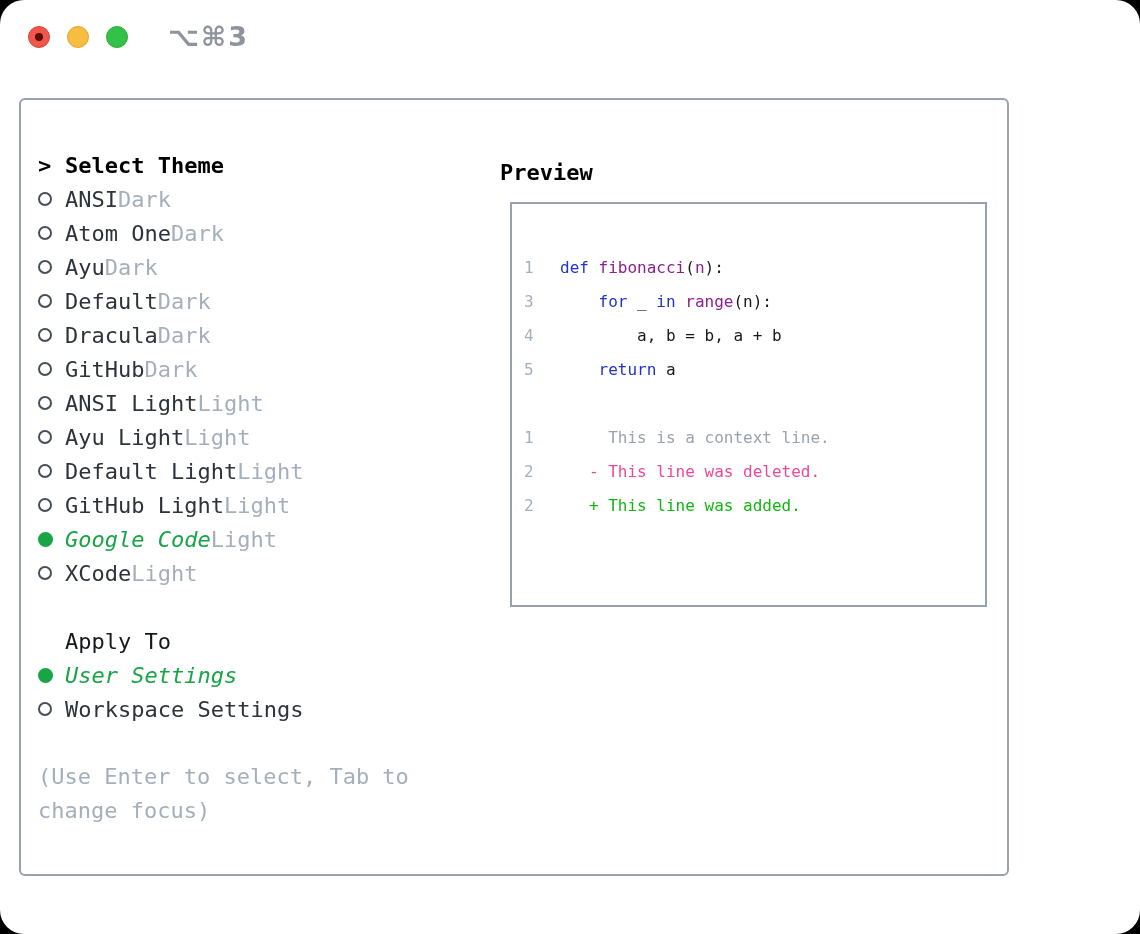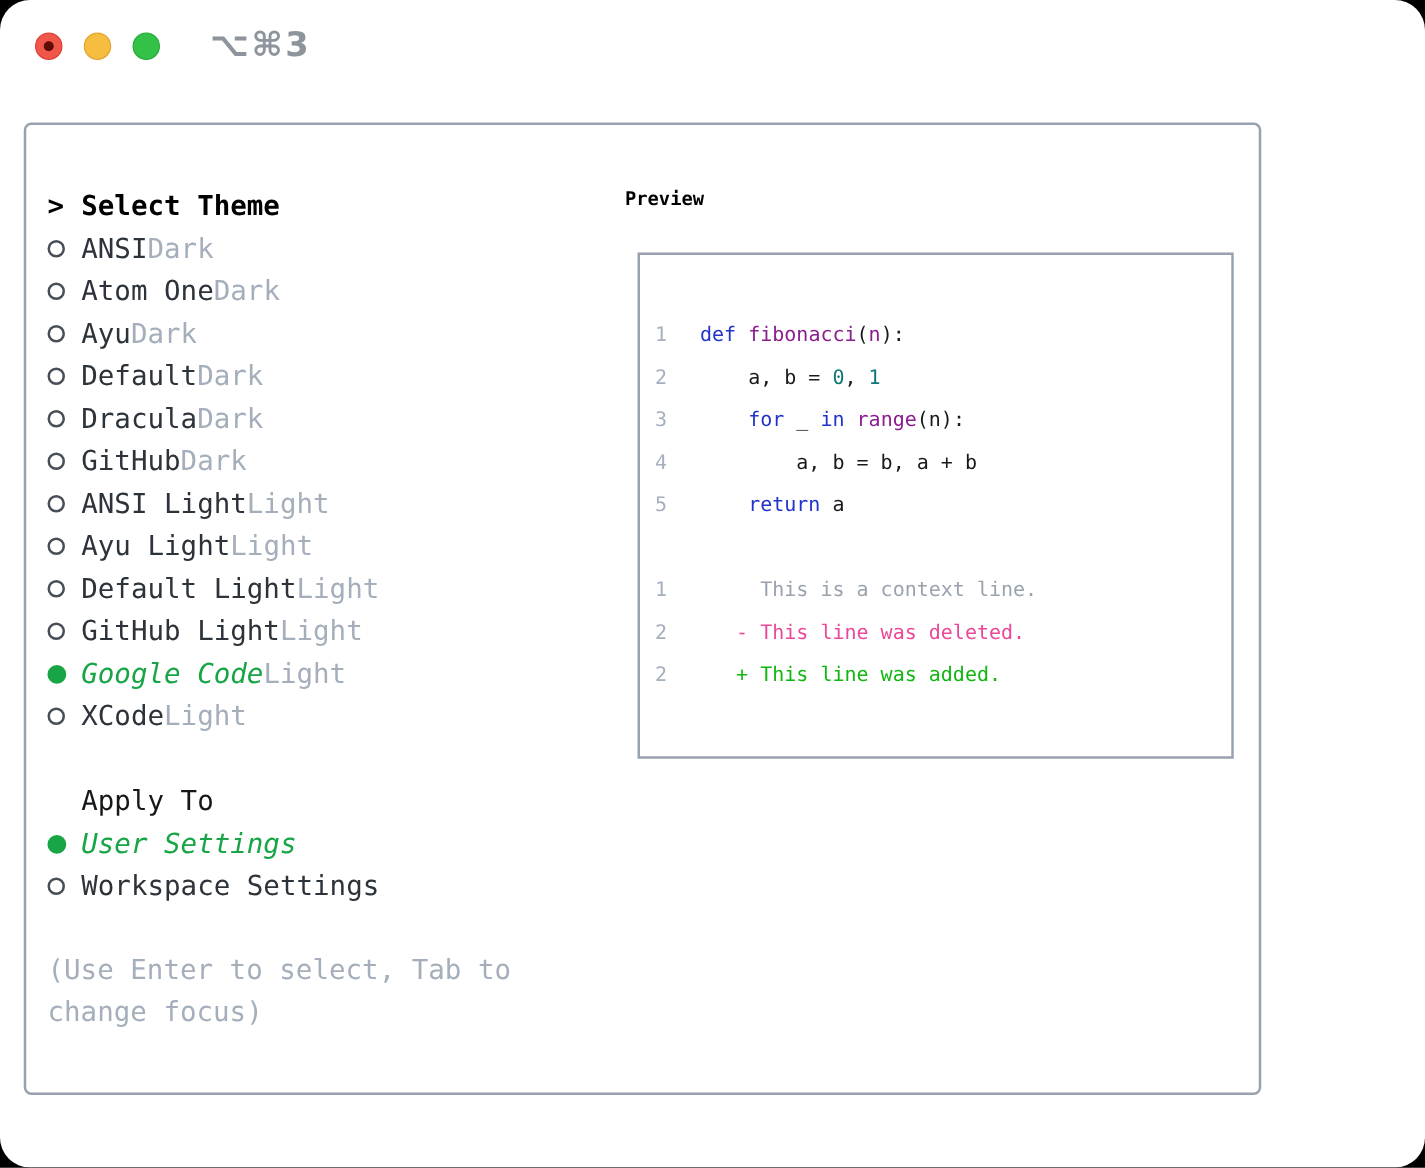--- a/index.html
+++ b/index.html
@@ -33,22 +33,22 @@
   .hdr2{color:#15181b;}
   .nm{color:#2d333a;}
   .nm.sel{color:#17a546;font-style:italic;}
   .variant{color:#a5afbb;text-align:center;}
   .gap-row{height:34px;}
   .hint{
     position:absolute;left:38px;top:760px;width:445px;
     font-size:22px;line-height:34px;color:#a5afbb;
   }
   
-  .preview-title{position:absolute;left:500px;top:142px;height:34px;line-height:34px;
-    font-size:15px;font-weight:bold;color:#000;}
+  .preview-title{position:absolute;left:500px;top:156px;height:34px;line-height:34px;
+    font-size:22px;font-weight:bold;color:#000;}
   .preview-box{
     position:absolute;left:510px;top:202px;width:477px;height:405px;
     border:2px solid #98a2ae;box-sizing:border-box;
     padding:47px 0 0 12px;overflow:hidden;
   }
   .cline{height:34px;line-height:34px;white-space:pre;font-size:16px;}
   .gut{display:inline-block;width:36px;color:#a5b0bf;}
   .tok-kw{color:#2233cc;}
   .tok-fn{color:#8b1f8e;}
   .tok-lit{color:#0e7878;}
@@ -100,21 +100,20 @@
         <div class="row"><span class="marker-cell"><span class="ring"></span></span><span class="nm">Workspace Settings</span></div>
       </div>
   </div>
 
   <div class="hint">(Use Enter to select, Tab to change focus)</div>
 
   <div class="preview-title">Preview</div>
 
   <div class="preview-box" id="preview-code">
       <div class="cline"><span class="gut">1</span><span class="tok-kw">def</span><span class="tok-plain"> </span><span class="tok-fn">fibonacci</span><span class="tok-plain">(</span><span class="tok-fn">n</span><span class="tok-plain">):</span></div>
-      <div class="cline"><span class="gut">2</span><span class="tok-plain">    a, b = </span><span class="tok-lit">0</span><span class="tok-plain">, </span><span class="tok-lit">1</span></div>
       <div class="cline"><span class="gut">3</span><span class="tok-plain">    </span><span class="tok-kw">for</span><span class="tok-plain"> _ </span><span class="tok-kw">in</span><span class="tok-plain"> </span><span class="tok-fn">range</span><span class="tok-plain">(n):</span></div>
       <div class="cline"><span class="gut">4</span><span class="tok-plain">        a, b = b, a + b</span></div>
       <div class="cline"><span class="gut">5</span><span class="tok-plain">    </span><span class="tok-kw">return</span><span class="tok-plain"> a</span></div>
       <div class="cline"><span class="gut"></span></div>
       <div class="cline"><span class="gut">1</span><span class="tok-ctx">     This is a context line.</span></div>
       <div class="cline"><span class="gut">2</span><span class="tok-del">   - This line was deleted.</span></div>
       <div class="cline"><span class="gut">2</span><span class="tok-add">   + This line was added.</span></div>
     </div>
 
 </div>

